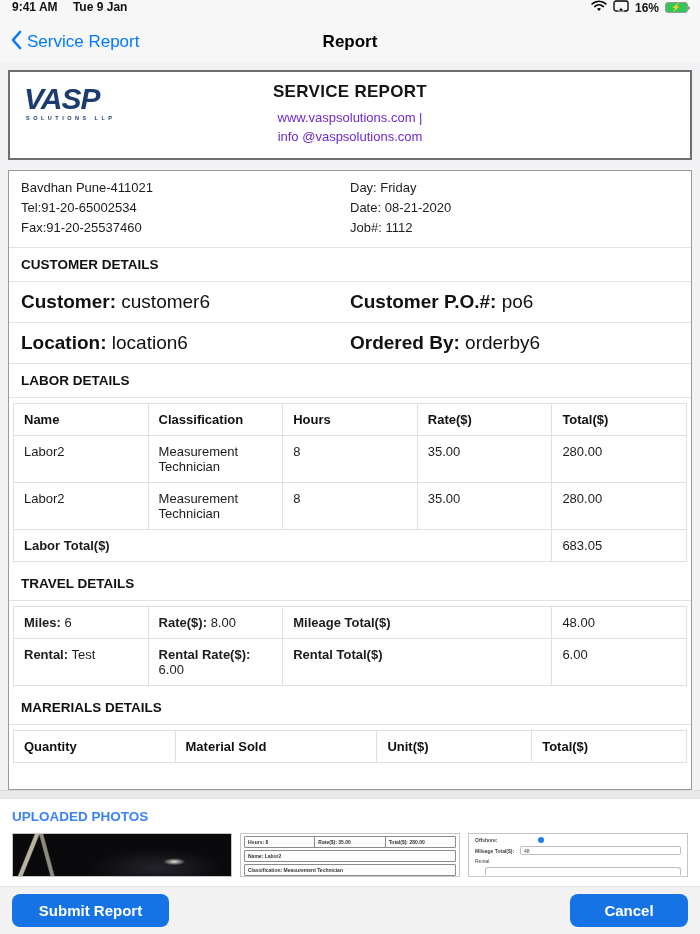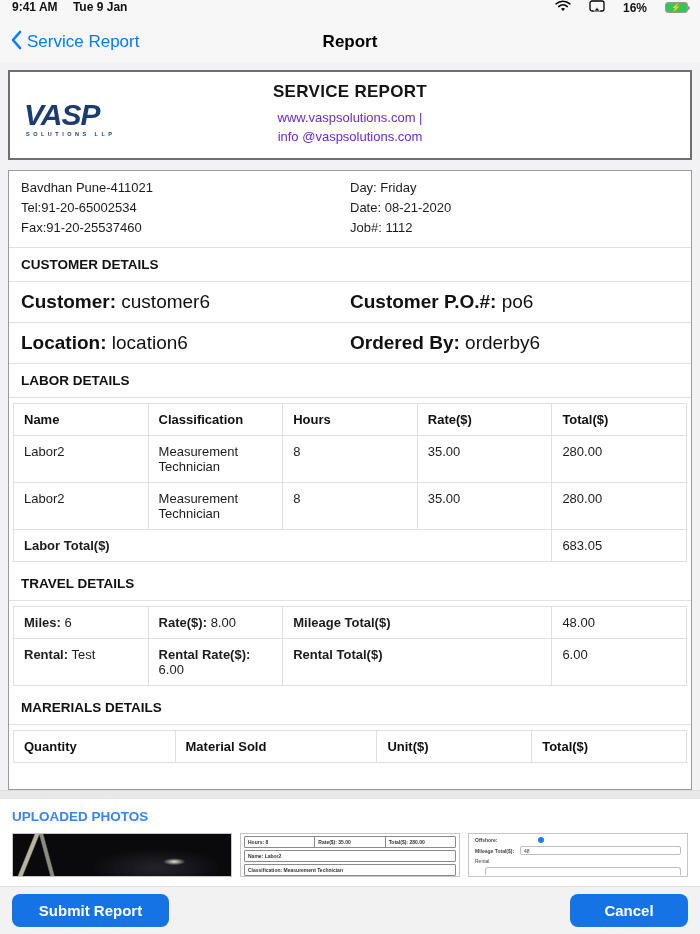--- a/index.html
+++ b/index.html
@@ -4,37 +4,37 @@
 <style>
   * { margin:0; padding:0; box-sizing:border-box; }
   html,body { width:700px; height:934px; }
   body { font-family:"Liberation Sans", sans-serif; background:#f5f5f6; color:#111; overflow:hidden; }
   .screen { width:700px; height:934px; display:flex; flex-direction:column; overflow:hidden; }
 
   
   .status-bar { height:22px; display:flex; justify-content:space-between; align-items:flex-start;
     padding:0 12px; font-size:12px; font-weight:bold; background:#f7f7f8; }
   .sb-left span { margin-right:12px; }
-  .sb-right { display:flex; align-items:center; gap:18px; font-weight:bold; }
+  .sb-right { display:flex; align-items:center; gap:6px; font-weight:bold; }
   .battery { position:relative; width:23px; height:11px; border:1px solid #9a9a9a; border-radius:3px;
     background:#32C759; display:flex; align-items:center; justify-content:center; }
   .battery:after { content:""; position:absolute; right:-3px; top:3px; width:2px; height:4px;
     background:#9a9a9a; border-radius:0 2px 2px 0; }
   .bolt { font-size:8px; line-height:1; color:#1c1c1c; }
 
   
   .nav-bar { height:40px; position:relative; display:flex; align-items:center; background:#f7f7f8; }
   .back-button { display:flex; align-items:center; gap:5px; margin-left:10px; color:#007AFF;
     font-size:17px; cursor:pointer; }
   .nav-title { position:absolute; left:0; right:0; text-align:center; font-size:17px; font-weight:bold; color:#000; pointer-events:none; }
 
   
   .content { height:728px; padding:8px 8px 0 8px; overflow:hidden; background:#f2f2f4; }
 
-  .header-box { height:90px; background:#fff; border:2px solid #6f6f6f; display:flex; padding:24px 14px; position:relative; margin-bottom:10px; }
+  .header-box { height:90px; background:#fff; border:2px solid #6f6f6f; display:flex; padding:8px 14px; position:relative; margin-bottom:10px; }
   .logo-wrap { width:170px; padding-top:4px; }
   .logo-text { font-size:30px; font-weight:bold; font-style:italic; color:#1C3C70; letter-spacing:-1px; line-height:1; }
   .logo-sub { font-size:5.5px; font-weight:bold; color:#1C3C70; letter-spacing:3.5px; margin-top:1px; margin-left:2px; }
   .header-center { position:absolute; left:0; right:0; top:10px; text-align:center; }
   .report-title { font-size:17px; font-weight:bold; letter-spacing:.3px; color:#141414; }
   .contact-line { font-size:13px; color:#6d28d9; margin-top:8px; }
   .contact-line.second { margin-top:4px; }
 
   .body-box { height:620px; background:#fff; border:1px solid #9a9a9a; overflow:hidden; }
 

